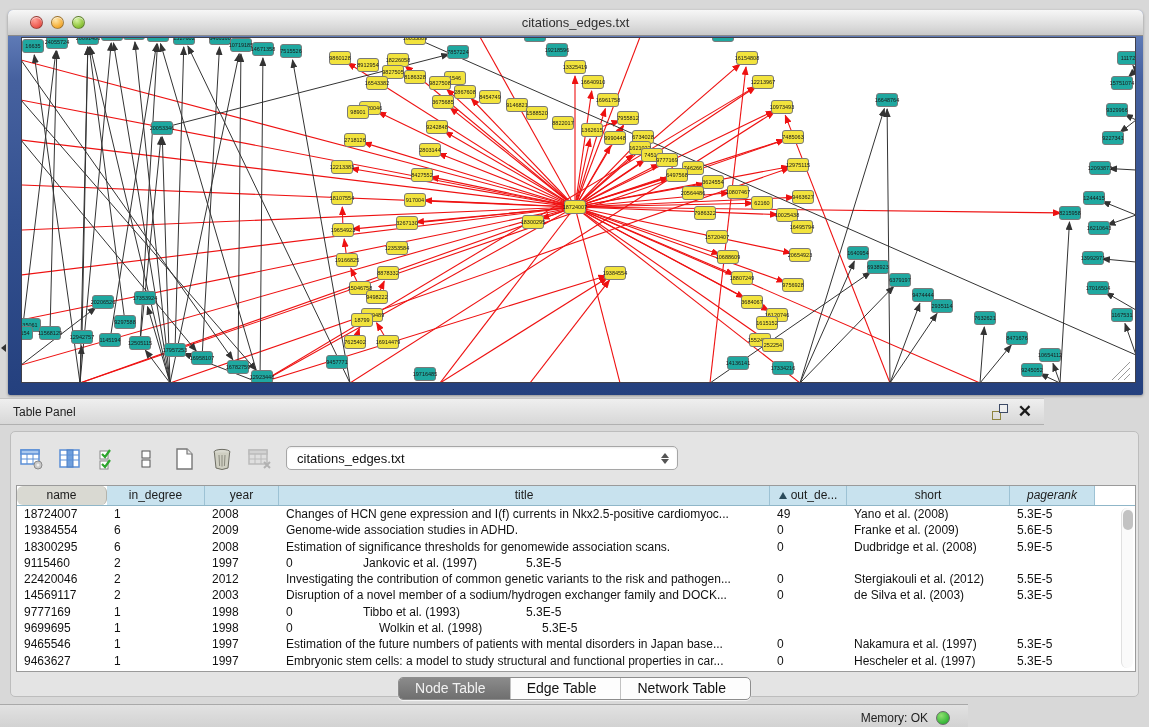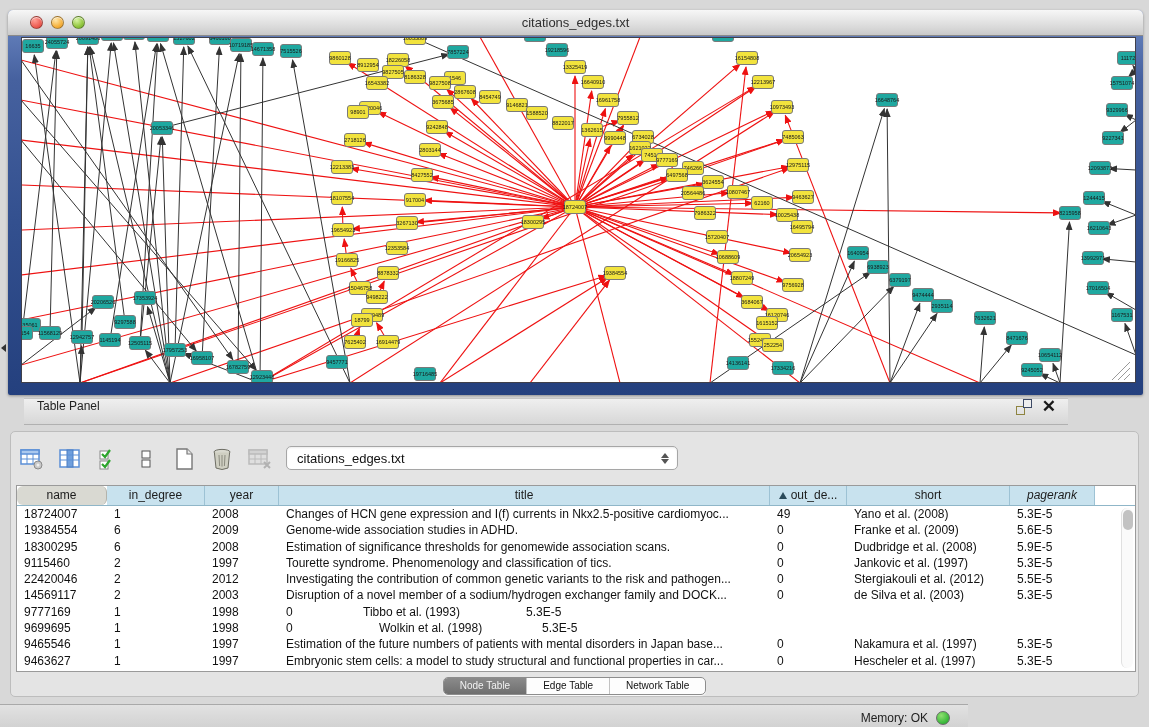--- a/index.html
+++ b/index.html
@@ -20,21 +20,21 @@
   .tl.yellow{ background:radial-gradient(circle at 35% 30%, #ffe6a8, #f6b23e 60%, #dd9320);}
   .tl.green{ background:radial-gradient(circle at 35% 30%, #d6f3a0, #92c73f 60%, #6da524);}
   .net-title { position:absolute; left:0; right:0; text-align:center; font-size:13px; color:#303030; }
   .net-canvas { position:absolute; left:13px; top:27px; width:1115px; height:346px;
     background:#ffffff; border:1px solid #40404a; }
   .net-canvas svg { display:block; }
 
   
   .tp-header { position:absolute; left:0; top:398px; width:1044px; height:27px;
     background:linear-gradient(180deg,#efefef,#d7d7d7); border-top:1px solid #c4c4c4;
-    border-bottom:1px solid #b0b0b0; display:flex; align-items:flex-start;margin-left:24px; }
+    border-bottom:1px solid #b0b0b0; display:flex; align-items:center; }
   .tp-title { margin-left:13px; font-size:12px; color:#222; }
   .tp-header-icons { margin-left:auto; margin-right:12px; display:flex; align-items:center; gap:10px; }
   .float-icon { position:relative; width:16px; height:16px; }
   .float-icon .sq1 { position:absolute; left:0; bottom:0; width:9px; height:9px; border:1.5px solid #8e8440; background:transparent; }
   .float-icon .sq2 { position:absolute; right:0; top:0; width:9px; height:9px; border:1.5px solid #3d4a66; background:#eee; }
   .close-x { font-size:17px; font-weight:bold; color:#1a1a1a; line-height:16px; cursor:default; }
 
   .panel-card { position:absolute; left:10px; top:431px; width:1129px; height:266px;
     background:#e4e4e4; border:1px solid #bdbdbd; border-radius:5px; }
   .tp-toolbar { position:absolute; left:8px; top:12px; height:30px; display:flex; align-items:center; gap:12px; }
@@ -59,21 +59,21 @@
   .trow { display:flex; height:16.3px; }
   .td { font-size:12px; color:#111; line-height:16px; padding-left:7px; overflow:hidden;
     white-space:nowrap; text-overflow:clip; }
   .vscroll { position:absolute; right:2px; top:22px; width:12px; height:160px; background:#fafafa;
     border-left:1px solid #e0e0e0; border-radius:6px; }
   .vthumb { position:absolute; left:1px; top:2px; width:10px; height:20px; background:#c2c2c2; border-radius:5px; }
 
   .tp-tabs { position:absolute; left:0; right:0; top:245px; display:flex; justify-content:center; }
   .seg { display:flex; border:1px solid #8d8d8d; border-radius:5px; overflow:hidden; background:#fdfdfd;
     box-shadow:0 1px 1px rgba(255,255,255,.8); }
-  .seg-btn { font-size:10px; padding:2px 16px 3px 16px; color:#111; border-right:1px solid #c2c2c2; }
+  .seg-btn { font-size:14px; padding:2px 24px 3px 16px; color:#111; border-right:1px solid #c2c2c2; }
   .seg-btn:last-child { border-right:none; }
   .seg-btn.sel { background:linear-gradient(180deg,#8b8b8b,#6f6f6f); color:#f2f2f2; }
 
   
   .status-bar { position:absolute; left:0; top:704px; width:968px; height:27px;
     background:linear-gradient(180deg,#e2e2e2,#cfcfcf); border-top:1px solid #a9a9a9;
     display:flex; align-items:center; justify-content:flex-end; }
   .mem-label { font-size:12px; color:#222; margin-right:8px; }
   .mem-dot { width:14px; height:14px; border-radius:50%; margin-right:18px;
     background:radial-gradient(circle at 35% 30%, #90e070, #3cba3c 65%, #2b9a2e); border:1px solid #6a6a6a; }
@@ -878,21 +878,20 @@
           <div class="td" style="width: 74px;">2008</div>
           <div class="td" style="width: 491px;">Estimation of significance thresholds for genomewide association scans.</div>
           <div class="td" style="width: 77px;">0</div>
           <div class="td" style="width: 163px;">Dudbridge et al. (2008)</div>
           <div class="td" style="width: 85px;">5.9E-5</div>
         </div>
         <div class="trow">
           <div class="td" style="width: 90px;">9115460</div>
           <div class="td" style="width: 98px;">2</div>
           <div class="td" style="width: 74px;">1997</div>
-          <div class="td" style="width: 491px;">Tourette syndrome. Phenomenology and classification of tics.</div>
           <div class="td" style="width: 77px;">0</div>
           <div class="td" style="width: 163px;">Jankovic et al. (1997)</div>
           <div class="td" style="width: 85px;">5.3E-5</div>
         </div>
         <div class="trow">
           <div class="td" style="width: 90px;">22420046</div>
           <div class="td" style="width: 98px;">2</div>
           <div class="td" style="width: 74px;">2012</div>
           <div class="td" style="width: 491px;">Investigating the contribution of common genetic variants to the risk and pathogen...</div>
           <div class="td" style="width: 77px;">0</div>

